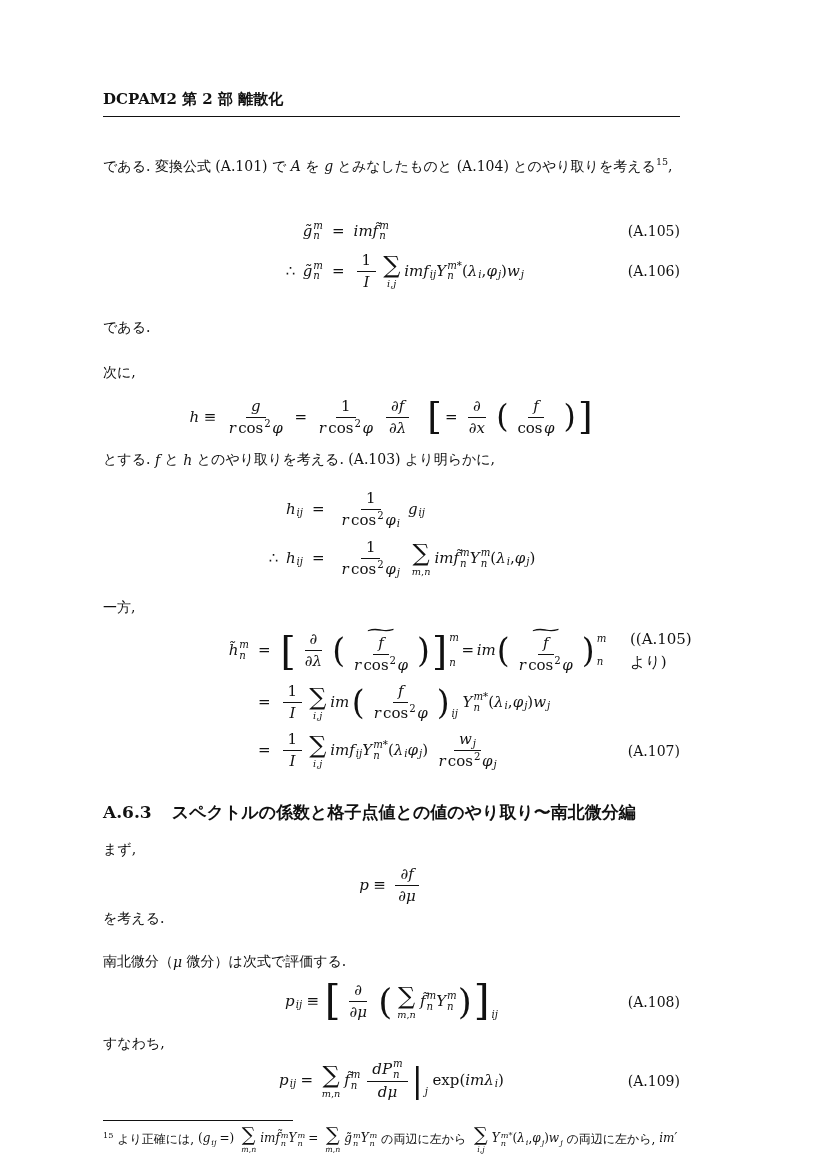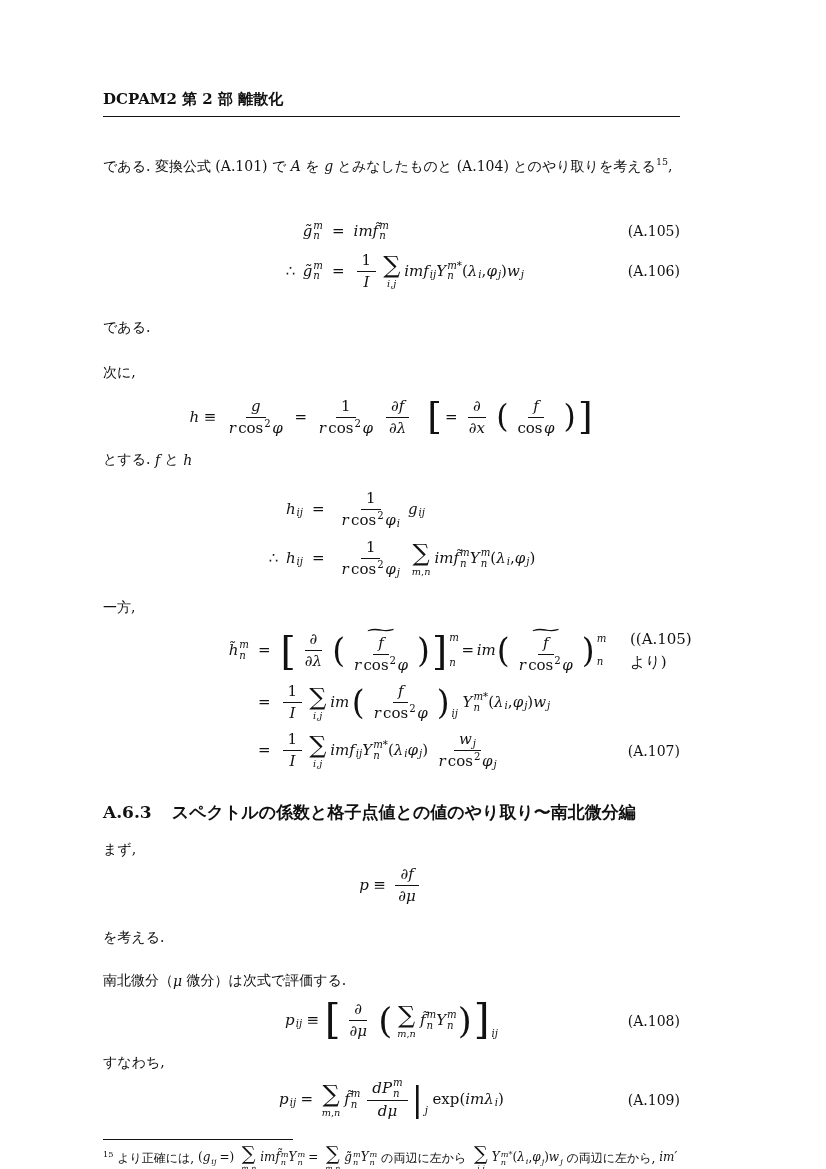--- a/index.html
+++ b/index.html
@@ -272,21 +272,21 @@
           <span class="mbig" style="font-size: 2.1em;">)</span>
           <span class="mbig" style="font-size: 2.5em;">]</span>
         </span>
       </span>
   </div>
 
   <p class="para" style="margin-top:4px"><span class="mjt">とする. </span><span class="mpiece">
         <span class="mi">f</span>
       </span><span class="mjt"> と </span><span class="mpiece">
         <span class="mi">h</span>
-      </span></p>
+      </span><span class="mjt"> とのやり取りを考える. (A.103) より明らかに,</span></p>
 
   <div class="eqgroup g2" style="margin-top:14px">
     <div class="eqrow" style="min-height:46px">
       <span class="lhs math">
           <span class="mss">
             <span class="mi">h</span>
             <span class="mscripts">
               <span class="msup"></span>
               <span class="msb"><span class="mi">ij</span></span>
             </span>
@@ -726,21 +726,21 @@
               <span class="mrow">
                 <span class="mn">∂</span>
                 <span class="mi">μ</span>
               </span>
             </span>
           </span>
         </span>
       </span>
   </div>
 
-  <p class="para" style="margin-top:19px">を考える.</p>
+  <p class="para" style="margin-top:0">を考える.</p>
 
   <p class="para" style="margin-top:22px"><span class="mjt">南北微分（</span><span class="mpiece">
         <span class="mi">μ</span>
       </span><span class="mjt"> 微分）は次式で評価する.</span></p>
 
   <div class="eqcenter" style="margin-top:0;min-height:58px">
     <span class="math">
         <span class="mrow">
           <span class="mss">
             <span class="mi">p</span>

